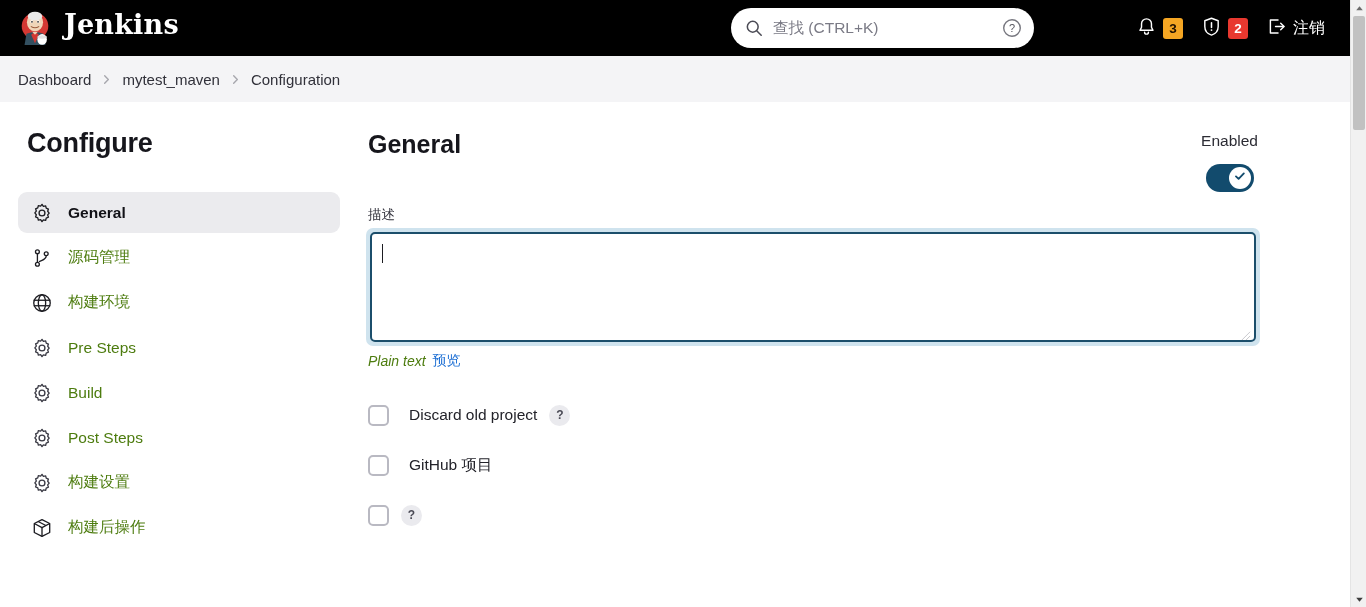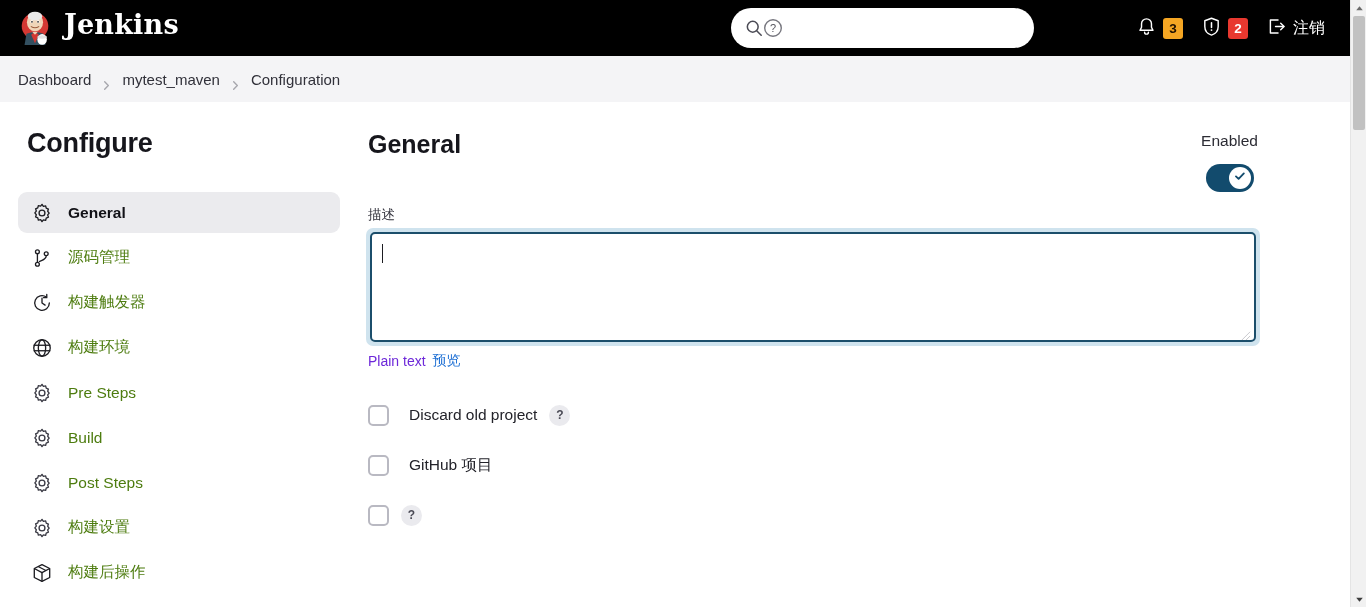--- a/index.html
+++ b/index.html
@@ -62,21 +62,21 @@
   .hdr-label { font-size: 16px; color: #ffffff; }
   .chev { width: 13px; height: 13px; opacity: .9; }
 
   
   .crumb-band {
     position: absolute; left: 0; top: 56px;
     width: 1350px; height: 46px;
     background: #f4f4f6;
     display: flex; align-items: center;
   }
-  .crumb { display: flex; align-items: flex-end; margin-left: 18px; }
+  .crumb { display: flex; align-items: flex-start; margin-left: 18px; }
   .crumb-item { font-size: 15px; color: #31313a; cursor: pointer; }
   .crumb-sep { margin: 0 10px; width: 11px; height: 11px; opacity: .45; }
 
   
   .body-area { position: absolute; left: 0; top: 102px; width: 1350px; height: 505px; background:#fff; }
 
   .page-title {
     position: absolute; left: 27px; top: 26px;
     font-size: 27px; font-weight: 700; color: #16161c;
     letter-spacing: -.2px;
@@ -140,21 +140,21 @@
     position: absolute; left: 10px; top: 10px;
     width: 1px; height: 19px; background: #1d1d22;
   }
   .resize-grip { position: absolute; right: 3px; bottom: 2px; width: 11px; height: 11px; opacity:.5; }
 
   .plain-row {
     position: absolute; left: 0; top: 250px;
     display: flex; align-items: center; gap: 7px;
     font-size: 14px;
   }
-  .plain-text { color: #6d28d9; }
+  .plain-text { color: #4d7c0f; font-style: italic; }
   .preview-link { color: #1d6fd4; cursor: pointer; }
 
   .checks { position: absolute; left: 0; top: 288px; }
   .check-row { display: flex; align-items: center; height: 50px; }
   .cbox {
     width: 21px; height: 21px; border: 2px solid #b9b9c2;
     border-radius: 5px; background: #fff; flex: none; cursor: pointer;
   }
   .cb-label { margin-left: 20px; font-size: 15.5px; color: #23232a; }
   .help-dot {
@@ -211,20 +211,21 @@
       <span class="brand-name">Jenkins</span>
     </div>
 
     <div class="search-wrap">
       <span class="search-icon">
         <svg viewBox="0 0 20 20" width="18" height="18">
           <circle cx="8.6" cy="8.6" r="6" fill="none" stroke="#4b4b55" stroke-width="1.7"></circle>
           <line x1="13" y1="13" x2="18" y2="18" stroke="#4b4b55" stroke-width="1.7" stroke-linecap="round"></line>
         </svg>
       </span>
+      <input class="search-input" value="" placeholder="查找 (CTRL+K)" style="">
       <span class="search-help">
         <svg viewBox="0 0 20 20" width="20" height="20">
           <circle cx="10" cy="10" r="8.3" fill="none" stroke="#77777f" stroke-width="1.4"></circle>
           <text x="10" y="14.3" text-anchor="middle" font-size="11" font-family="Liberation Sans, sans-serif" fill="#55555e">?</text>
         </svg>
       </span>
     </div>
 
     <div class="hdr-right">
 
@@ -304,30 +305,20 @@
             <circle cx="7" cy="5.2" r="2.1" fill="none" stroke="#1d1d22" stroke-width="1.45"></circle>
             <circle cx="7" cy="18.8" r="2.1" fill="none" stroke="#1d1d22" stroke-width="1.45"></circle>
             <circle cx="16.6" cy="7.4" r="2.1" fill="none" stroke="#1d1d22" stroke-width="1.45"></circle>
             <line x1="7" y1="7.4" x2="7" y2="16.7" stroke="#1d1d22" stroke-width="1.45"></line>
             <path d="M16.6 9.6c0 4.2-4 4.6-7.4 6.2" fill="none" stroke="#1d1d22" stroke-width="1.45" stroke-linecap="round"></path>
           </svg>
         </span>
         <span class="side-label">源码管理</span>
       </div>
 
-      <div class="side-item">
-        <span class="side-icon">
-          <svg viewBox="0 0 24 24" width="22" height="22">
-            <path d="M20 12a8 8 0 1 1-3.2-6.4" fill="none" stroke="#1d1d22" stroke-width="1.45" stroke-linecap="round"></path>
-            <polyline points="17.2,2.6 17.2,6.2 13.6,6.2" fill="none" stroke="#1d1d22" stroke-width="1.45" stroke-linecap="round" stroke-linejoin="round"></polyline>
-            <polyline points="12,6.8 12,12 15.4,14.3" fill="none" stroke="#1d1d22" stroke-width="1.45" stroke-linecap="round" stroke-linejoin="round"></polyline>
-          </svg>
-        </span>
-        <span class="side-label">构建触发器</span>
-      </div>
 
       <div class="side-item">
         <span class="side-icon">
           <svg viewBox="0 0 24 24" width="22" height="22">
             <circle cx="12" cy="12" r="9" fill="none" stroke="#1d1d22" stroke-width="1.45"></circle>
             <ellipse cx="12" cy="12" rx="4" ry="9" fill="none" stroke="#1d1d22" stroke-width="1.45"></ellipse>
             <line x1="3" y1="9" x2="21" y2="9" stroke="#1d1d22" stroke-width="1.45"></line>
             <line x1="3" y1="15" x2="21" y2="15" stroke="#1d1d22" stroke-width="1.45"></line>
           </svg>
         </span>

